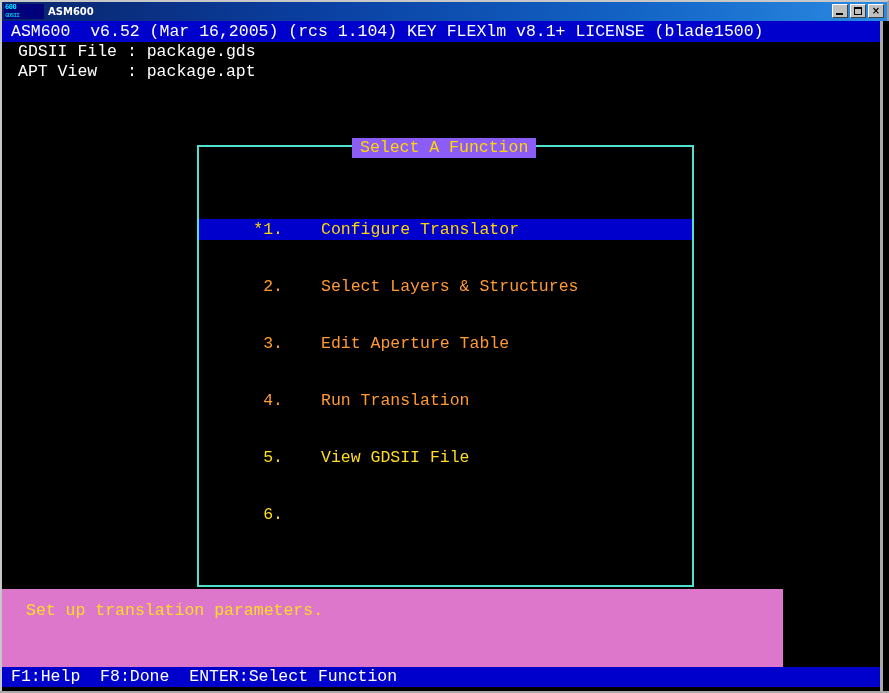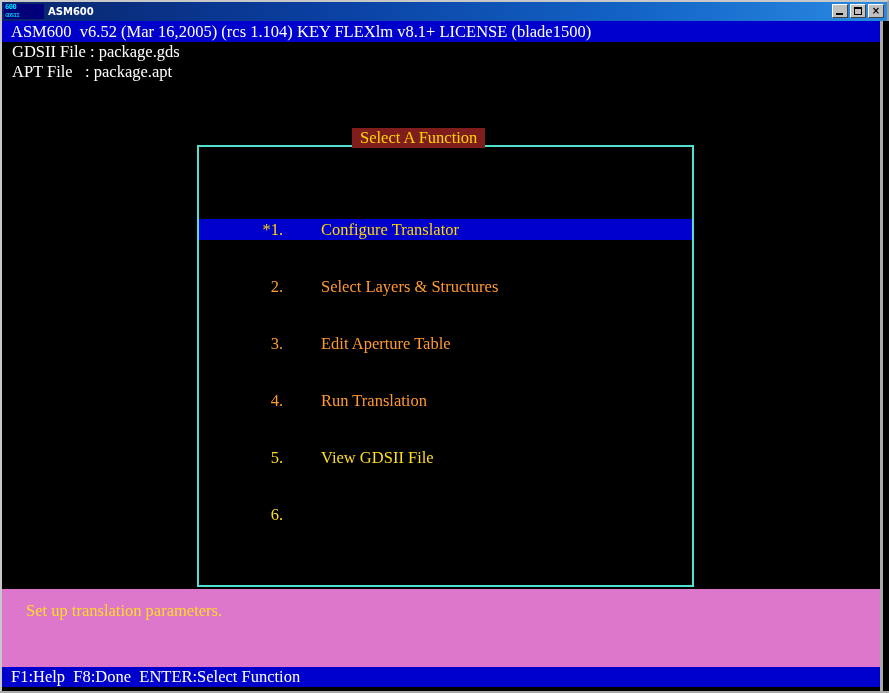--- a/index.html
+++ b/index.html
@@ -137,21 +137,21 @@
     top: 21px;
     width: 881px;
     height: 670px;
     background: #000000;
     overflow: hidden;
     border-right: 3px solid #a8a8a8;
     box-sizing: border-box;
   }
 
   .term {
-    font-family: Liberation Serif, serif;
+    font-family: Liberation Mono, monospace;
     font-size: 16.5px;
     line-height: 20px;
     white-space: pre;
   }
 
   
   #version-bar {
     position: absolute;
     left: 0;
     top: 0;
@@ -165,38 +165,38 @@
   }
   #version-bar .term { padding-left: 9px; }
 
   
   #file-info {
     position: absolute;
     left: 0;
     top: 21px;
     color: #ffffff;
   }
-  #file-info .line { padding-left: 10px; }
+  #file-info .line { padding-left: 16px; }
 
   
   #menu-box {
     position: absolute;
     left: 195px;
     top: 124px;
     width: 497px;
     height: 442px;
     border: 2px solid #4fe0d0;
     box-sizing: border-box;
     background: transparent;
   }
   #menu-title {
     position: absolute;
     left: 350px;
-    top: 107px;
-    background: #7f1d1d;
+    top: 117px;
+    background: #8b5cf6;
     color: #ffd700;
     padding: 0 8px;
     z-index: 3;
     text-align: right;
   }
 
   .menu-row {
     position: absolute;
     left: 0;
     width: 100%;
@@ -219,21 +219,21 @@
     color: #ffd700;
   }
   .menu-row.orange { color: #ff9933; }
   .menu-row.yellow { color: #ffdd22; }
 
   
   #hint-bar {
     position: absolute;
     left: 0;
     top: 568px;
-    width: 878px;
+    width: 781px;
     height: 78px;
     background: #dd77cc;
     box-sizing: border-box;
   }
   #hint-bar .term {
     color: #ffdd22;
     padding-left: 24px;
     padding-top: 12px;
   }
 
@@ -293,21 +293,21 @@
   <div id="left-edge"></div>
 
   <div id="client">
 
     <div id="version-bar">
       <div class="term">ASM600  v6.52 (Mar 16,2005) (rcs 1.104) KEY FLEXlm v8.1+ LICENSE (blade1500)</div>
     </div>
 
     <div id="file-info">
       <div class="term line">GDSII File : package.gds</div>
-      <div class="term line">APT File   : package.apt</div>
+      <div class="term line">APT View   : package.apt</div>
     </div>
 
     <div id="menu-box">
 
       <div class="menu-row selected term" style="top:72px;">
         <span class="num">*1.</span>
         <span class="lbl">Configure Translator</span>
       </div>
 
       <div class="menu-row orange term" style="top:129px;">

